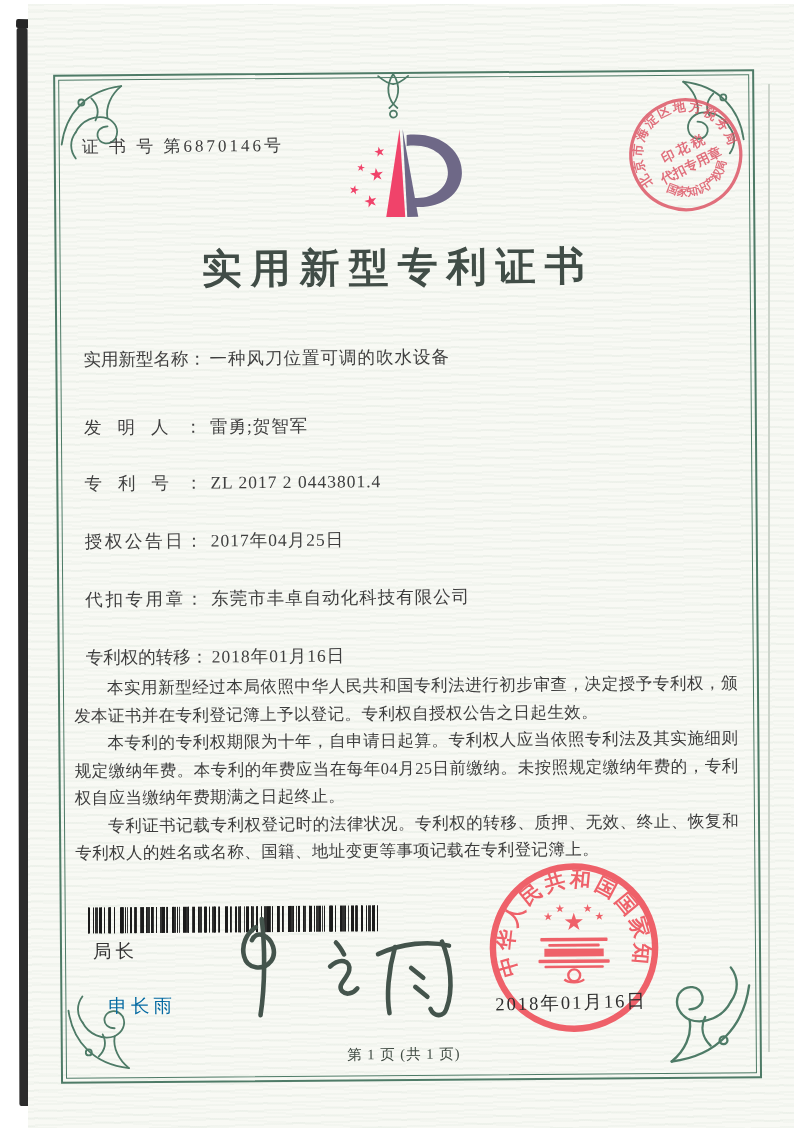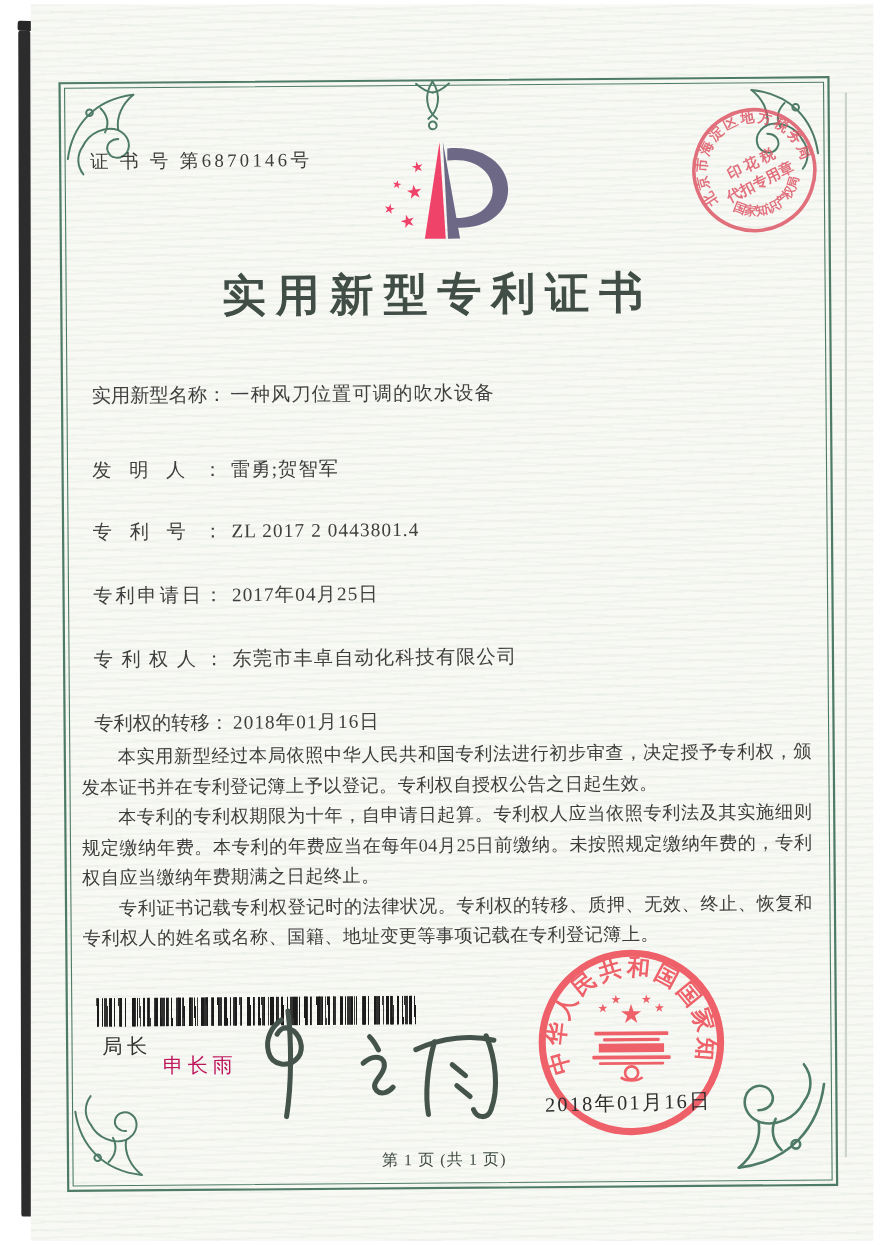--- a/index.html
+++ b/index.html
@@ -42,22 +42,22 @@
   .paragraphs p{margin:0;text-indent:2em;}
   
   .barcode{position:absolute;left:85px;top:905px;width:292px;height:26px;
     background:
       repeating-linear-gradient(90deg,#1b1b1b 0 2px,transparent 2px 5px,#1b1b1b 5px 6px,transparent 6px 11px,#1b1b1b 11px 14px,transparent 14px 16px,#1b1b1b 16px 17px,transparent 17px 21px),
       repeating-linear-gradient(90deg,rgba(27,27,27,.85) 0 1px,transparent 1px 7px,rgba(27,27,27,.9) 7px 10px,transparent 10px 13px);
   }
   
   .director-title{position:absolute;left:90px;top:936px;font-size:18.5px;color:#333;letter-spacing:4px;
     font-family:"Liberation Sans","DejaVu Sans",sans-serif;text-align:right;}
-  .director-name{position:absolute;left:105px;top:954px;font-size:18.5px;color:#be185d;letter-spacing:4px;
-    font-family:"Liberation Sans","DejaVu Sans",sans-serif;margin-left:40px;}
+  .director-name{position:absolute;left:105px;top:991px;font-size:18.5px;color:#0369a1;letter-spacing:4px;
+    font-family:"Liberation Sans","DejaVu Sans",sans-serif;}
   .signature{position:absolute;left:215px;top:912px;}
   
   .agency-seal{position:absolute;left:482px;top:860px;}
   .seal-date{position:absolute;left:492px;top:991px;font-size:18.5px;letter-spacing:2px;color:#2e2e2e;
     transform:rotate(-1deg);}
   .tax-stamp{position:absolute;left:628px;top:96px;transform:rotate(-26deg);}
   
   .logo{position:absolute;left:318px;top:117px;}
   
   .footer{position:absolute;left:0;top:1045px;width:800px;text-align:center;
@@ -138,24 +138,24 @@
     <div class="field-row" style="top:345px">
       <span class="field-label">实用新型名称：</span><span class="field-value">一种风刀位置可调的吹水设备</span>
     </div>
     <div class="field-row" style="top:413px">
       <span class="field-label">发明人：</span><span class="field-value">雷勇;贺智军</span>
     </div>
     <div class="field-row" style="top:469px">
       <span class="field-label">专利号：</span><span class="field-value">ZL 2017 2 0443801.4</span>
     </div>
     <div class="field-row" style="top:527px">
-      <span class="field-label">专利申请日：</span><span class="field-value">2017年04月25日</span>
+      <span class="field-label">授权公告日：</span><span class="field-value">2017年04月25日</span>
     </div>
     <div class="field-row" style="top:585px">
-      <span class="field-label">专利权人：</span><span class="field-value">东莞市丰卓自动化科技有限公司</span>
+      <span class="field-label">代扣专用章：</span><span class="field-value">东莞市丰卓自动化科技有限公司</span>
     </div>
     <div class="field-row" style="top:643px">
       <span class="field-label">专利权的转移：</span><span class="field-value">2018年01月16日</span>
     </div>
   </div>
 
   <div class="paragraphs">
     <p>本实用新型经过本局依照中华人民共和国专利法进行初步审查，决定授予专利权，颁发本证书并在专利登记簿上予以登记。专利权自授权公告之日起生效。</p>
     <p>本专利的专利权期限为十年，自申请日起算。专利权人应当依照专利法及其实施细则规定缴纳年费。本专利的年费应当在每年04月25日前缴纳。未按照规定缴纳年费的，专利权自应当缴纳年费期满之日起终止。</p>
     <p>专利证书记载专利权登记时的法律状况。专利权的转移、质押、无效、终止、恢复和专利权人的姓名或名称、国籍、地址变更等事项记载在专利登记簿上。</p>

